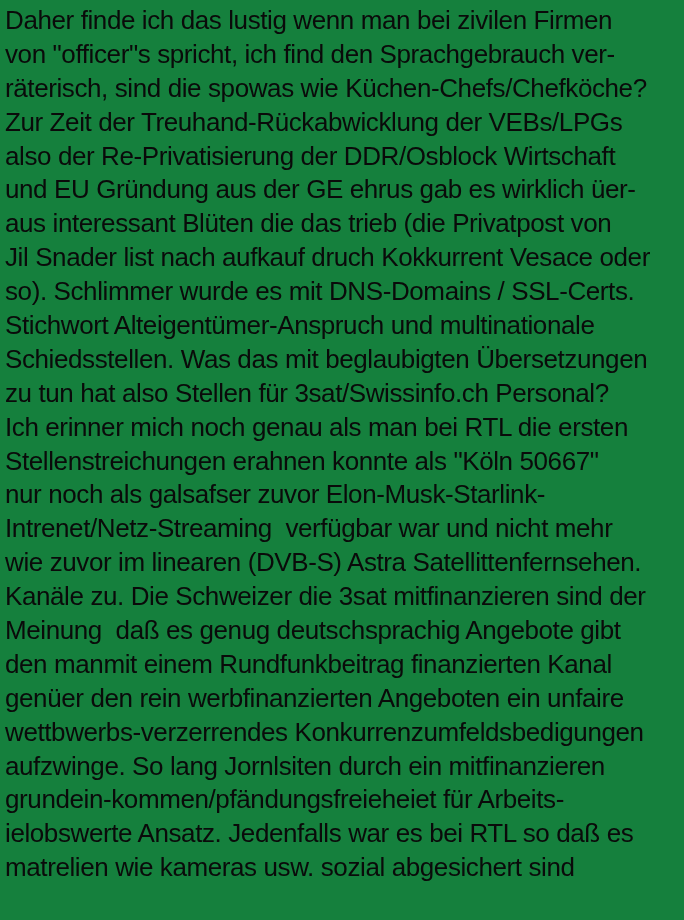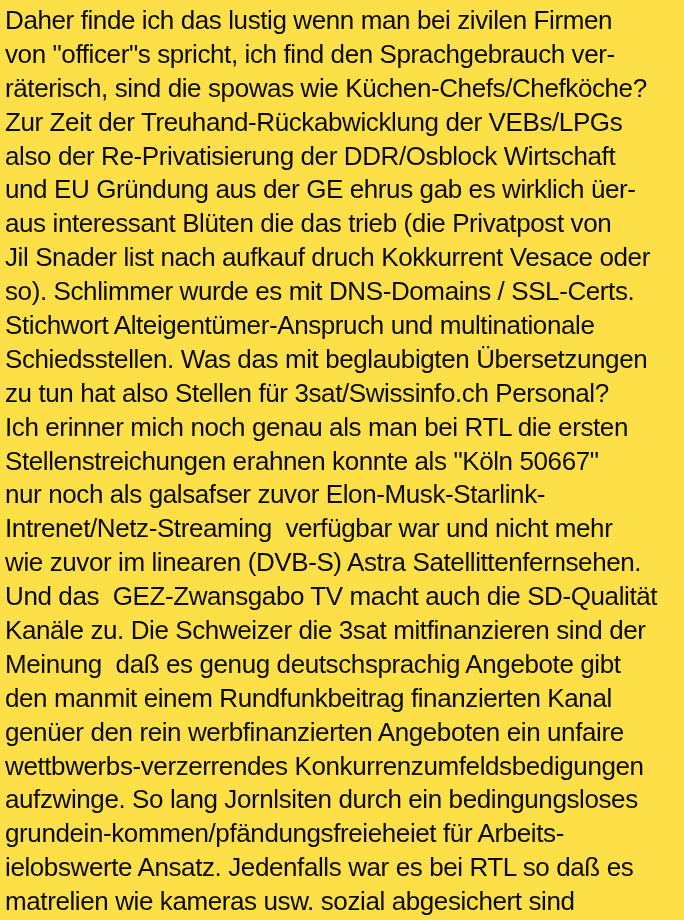--- a/index.html
+++ b/index.html
@@ -4,21 +4,21 @@
 <style>
   html, body {
     margin: 0;
     padding: 0;
     background: #ffffff;
   }
   .page {
     width: 684px;
     height: 920px;
     box-sizing: border-box;
-    background: #fde047;
+    background: #15803d;
     overflow: hidden;
     padding: 4px 0 0 5px;
   }
   .text-block {
     font-family: "Liberation Sans", "DejaVu Sans", sans-serif;
     font-size: 26px;
     letter-spacing: -0.4px;
     color: #0a0a0a;
     font-weight: 400;
   }
@@ -43,24 +43,23 @@
     <div class="text-line">Jil Snader list nach aufkauf druch Kokkurrent Vesace oder</div>
     <div class="text-line">so). Schlimmer wurde es mit DNS-Domains / SSL-Certs.</div>
     <div class="text-line">Stichwort Alteigentümer-Anspruch und multinationale</div>
     <div class="text-line">Schiedsstellen. Was das mit beglaubigten Übersetzungen</div>
     <div class="text-line">zu tun hat also Stellen für 3sat/Swissinfo.ch Personal?</div>
     <div class="text-line">Ich erinner mich noch genau als man bei RTL die ersten</div>
     <div class="text-line">Stellenstreichungen erahnen konnte als "Köln 50667"</div>
     <div class="text-line">nur noch als galsafser zuvor Elon-Musk-Starlink-</div>
     <div class="text-line">Intrenet/Netz-Streaming  verfügbar war und nicht mehr</div>
     <div class="text-line">wie zuvor im linearen (DVB-S) Astra Satellittenfernsehen.</div>
-    <div class="text-line">Und das  GEZ-Zwansgabo TV macht auch die SD-Qualität</div>
     <div class="text-line">Kanäle zu. Die Schweizer die 3sat mitfinanzieren sind der</div>
     <div class="text-line">Meinung  daß es genug deutschsprachig Angebote gibt</div>
     <div class="text-line">den manmit einem Rundfunkbeitrag finanzierten Kanal</div>
     <div class="text-line">genüer den rein werbfinanzierten Angeboten ein unfaire</div>
     <div class="text-line">wettbwerbs-verzerrendes Konkurrenzumfeldsbedigungen</div>
-    <div class="text-line">aufzwinge. So lang Jornlsiten durch ein bedingungsloses</div>
+    <div class="text-line">aufzwinge. So lang Jornlsiten durch ein mitfinanzieren</div>
     <div class="text-line">grundein-kommen/pfändungsfreieheiet für Arbeits-</div>
     <div class="text-line">ielobswerte Ansatz. Jedenfalls war es bei RTL so daß es</div>
     <div class="text-line">matrelien wie kameras usw. sozial abgesichert sind</div>
   </div>
 </div>
 
 </body></html>

